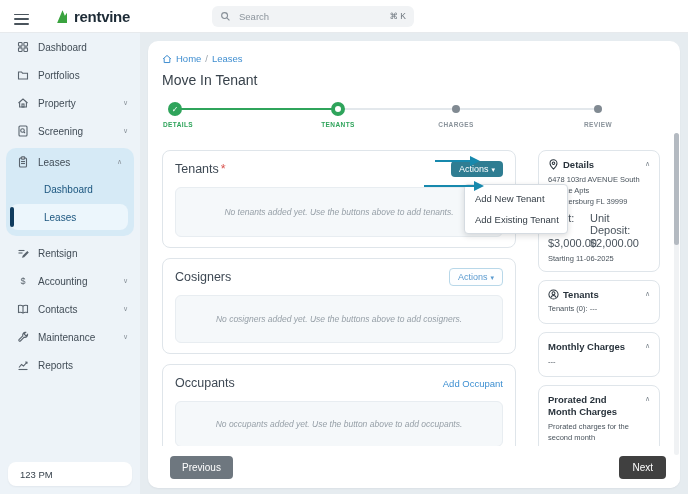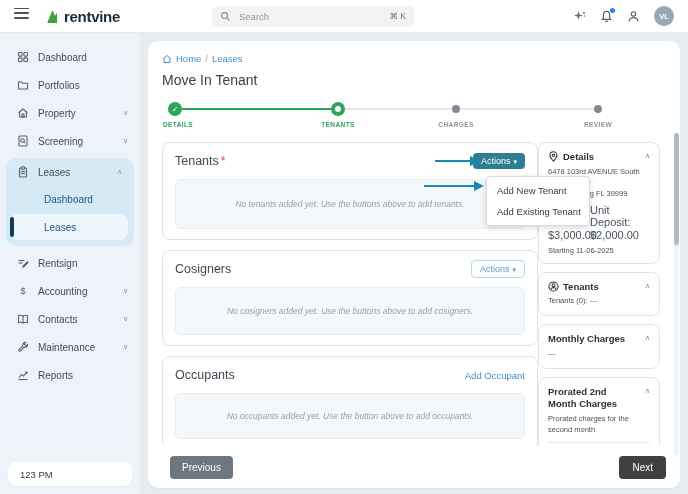--- a/index.html
+++ b/index.html
@@ -1,37 +1,37 @@
 <!DOCTYPE html>
 <html><head>
 <meta charset="utf-8">
 <style>
   *{box-sizing:border-box}
   html,body{margin:0;padding:0}
   body{width:688px;height:494px;font-family:"Liberation Sans",sans-serif;background:#e6ecf0;overflow:hidden;-webkit-font-smoothing:antialiased}
 
   
   .topbar{height:33px;background:#fff;border-bottom:1px solid #e7eaed;display:flex;align-items:center;padding:0 14px;gap:10px}
-  .tb-left{display:flex;align-items:flex-start;gap:16px;width:188px;flex:none}
+  .tb-left{display:flex;align-items:flex-end;gap:26px;width:188px;flex:none}
   .hamburger{width:15px;height:11px;display:flex;flex-direction:column;justify-content:space-between;cursor:pointer}
   .hamburger span{height:1.6px;background:#4a545c;border-radius:1px}
   .brand{display:flex;align-items:center;gap:4px;cursor:pointer}
   .brand-text{font-size:15px;font-weight:bold;color:#1d2b36;letter-spacing:-.3px}
   .tb-search{width:202px;height:21px;background:#f1f3f5;border-radius:6px;display:flex;align-items:center;padding:0 8px;gap:6px;flex:none}
   .tb-search input{flex:1;border:none;background:transparent;outline:none;font-size:9.5px;color:#55606a;font-family:"Liberation Sans",sans-serif;min-width:0}
   .tb-search input::placeholder{color:#8d959d}
   .kbd-hint{font-size:8.5px;color:#6c757d;white-space:nowrap}
   .tb-right{margin-left:auto;display:flex;align-items:center;gap:14px}
   .tb-icon{position:relative;display:flex;align-items:center;cursor:pointer}
   .bell-dot{position:absolute;top:-2px;right:-2px;width:5px;height:5px;border-radius:50%;background:#2f80ed}
   .avatar{width:20px;height:20px;border-radius:50%;background:#98a8b3;color:#fff;font-size:7.5px;font-weight:bold;display:flex;align-items:center;justify-content:center;cursor:pointer}
 
   
   .body-row{display:flex;height:461px}
-  .sidebar{width:140px;flex:none;background:#edf3f8;position:relative;padding-top:10px}
+  .sidebar{width:140px;flex:none;background:#edf3f8;position:relative;}
   .main-area{flex:1;position:relative;height:461px}
 
   
   .side-item{height:28px;display:flex;align-items:center;gap:9px;padding:0 12px 0 17px;font-size:10px;color:#414c56;cursor:pointer}
   .side-item .chev{margin-left:auto;font-size:7px;color:#8a939b}
   .side-icon{width:12px;height:12px;flex:none;display:flex;align-items:center;justify-content:center;color:#5a646e;font-size:9px}
   .leases-group{margin:3px 6px;background:#d6eaf6;border-radius:10px;padding-bottom:4px}
   .leases-group .side-item{padding-left:11px}
   .sub-item{height:26px;display:flex;align-items:center;padding-left:32px;font-size:10px;color:#1b567f;font-weight:500;cursor:pointer;margin:0 6px}
   .sub-item.active{background:#ecf6fc;border-radius:8px;position:relative;margin:2px 6px 2px 4px;padding-left:34px}
@@ -54,21 +54,21 @@
   .dot-current{left:169px;top:0;width:14px;height:14px;border-radius:50%;background:#fff;border:4px solid #2fa45b}
   .dot-up{width:8px;height:8px;border-radius:50%;background:#818a92;top:3px}
   .dot-up.c2{left:290px}
   .dot-up.c3{left:432px}
   .step-label{position:absolute;top:19px;font-size:6.5px;font-weight:600;letter-spacing:.4px;transform:translateX(-50%);white-space:nowrap}
   .step-label.green{color:#2fa45b}
   .step-label.gray{color:#8a939b}
   .sl0{left:16px}.sl1{left:176px}.sl2{left:294px}.sl3{left:436px}
 
   
-  .content-row{display:flex;gap:0;margin-top:8px}
+  .content-row{display:flex;gap:22px;margin-top:16px}
   .col-left{flex:1;min-width:0}
   .col-right{width:122px;flex:none;display:flex;flex-direction:column;gap:8px}
 
   .sec-card{border:1px solid #dfe5ea;border-radius:8px;background:#fff;padding:9px 12px 10px 12px;margin-bottom:10px}
   .sec-head{display:flex;align-items:center;justify-content:space-between;height:18px}
   .sec-title{font-size:12.5px;color:#3e4954}
   .req{color:#d9534f;margin-left:2px}
   .btn-actions-filled{background:#2f7d92;color:#fff;border:none;border-radius:4px;font-size:9px;padding:3px 8px;cursor:pointer;font-family:"Liberation Sans",sans-serif}
   .btn-actions-outline{background:#fdfeff;color:#5b9bd0;border:1px solid #b9d8e9;border-radius:4px;font-size:9px;padding:3px 8px;cursor:pointer;font-family:"Liberation Sans",sans-serif}
   .caret{font-size:7px;margin-left:3px}
@@ -130,43 +130,20 @@
   <div class="tb-search">
     <span>
       <svg width="11" height="11" viewBox="0 0 12 12" fill="none" stroke="#878f97" stroke-width="1.2">
           <circle cx="5" cy="5" r="3.2"></circle>
           <line x1="7.5" y1="7.5" x2="10.3" y2="10.3"></line>
         </svg>
     </span>
     <input type="text" placeholder="Search" style="">
     <span class="kbd-hint">⌘ K</span>
   </div>
-  <div class="tb-right">
-    <span class="tb-icon">
-      <svg width="13" height="13" viewBox="0 0 12 12" fill="#5f6a73">
-          <path d="M5 1 L5.9 4.1 L9 5 L5.9 5.9 L5 9 L4.1 5.9 L1 5 L4.1 4.1 Z"></path>
-          <circle cx="10.2" cy="2.8" r="0.9"></circle>
-          <circle cx="10.6" cy="5.6" r="0.7"></circle>
-        </svg>
-    </span>
-    <span class="tb-icon">
-      <svg width="13" height="13" viewBox="0 0 12 12" fill="none" stroke="#5a646e" stroke-width="1.1">
-          <path d="M6 1.2 C4.2 1.2 3.2 2.6 3.2 4.4 L3.2 7 L2.2 8.6 L9.8 8.6 L8.8 7 L8.8 4.4 C8.8 2.6 7.8 1.2 6 1.2 Z"></path>
-          <path d="M4.9 10 C5.2 10.7 6.8 10.7 7.1 10"></path>
-        </svg>
-      <span class="bell-dot"></span>
-    </span>
-    <span class="tb-icon">
-      <svg width="13" height="13" viewBox="0 0 12 12" fill="none" stroke="#5a646e" stroke-width="1.1">
-          <circle cx="6" cy="3.6" r="2"></circle>
-          <path d="M2 10.6 C2 8.1 4 7.1 6 7.1 C8 7.1 10 8.1 10 10.6"></path>
-        </svg>
-    </span>
-    <span class="avatar">VL</span>
-  </div>
 </header>
 
 <div class="body-row">
 
   <aside class="sidebar">
     <div class="side-item">
       <span class="side-icon">
           <svg width="12" height="12" viewBox="0 0 12 12" fill="none" stroke="#5a646e" stroke-width="1.1">
             <rect x="1.5" y="1.5" width="3.6" height="3.6" rx="0.8"></rect>
             <rect x="6.9" y="1.5" width="3.6" height="3.6" rx="0.8"></rect>

